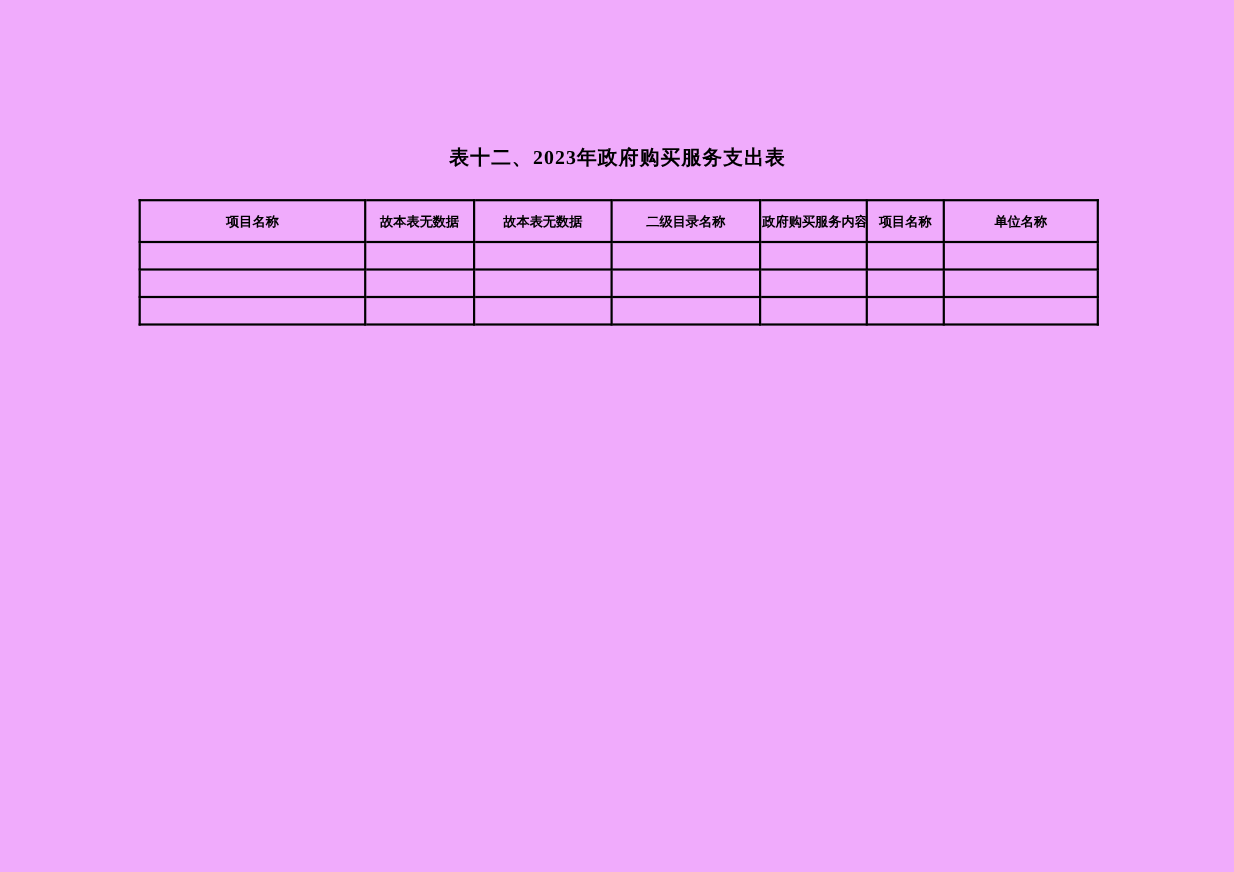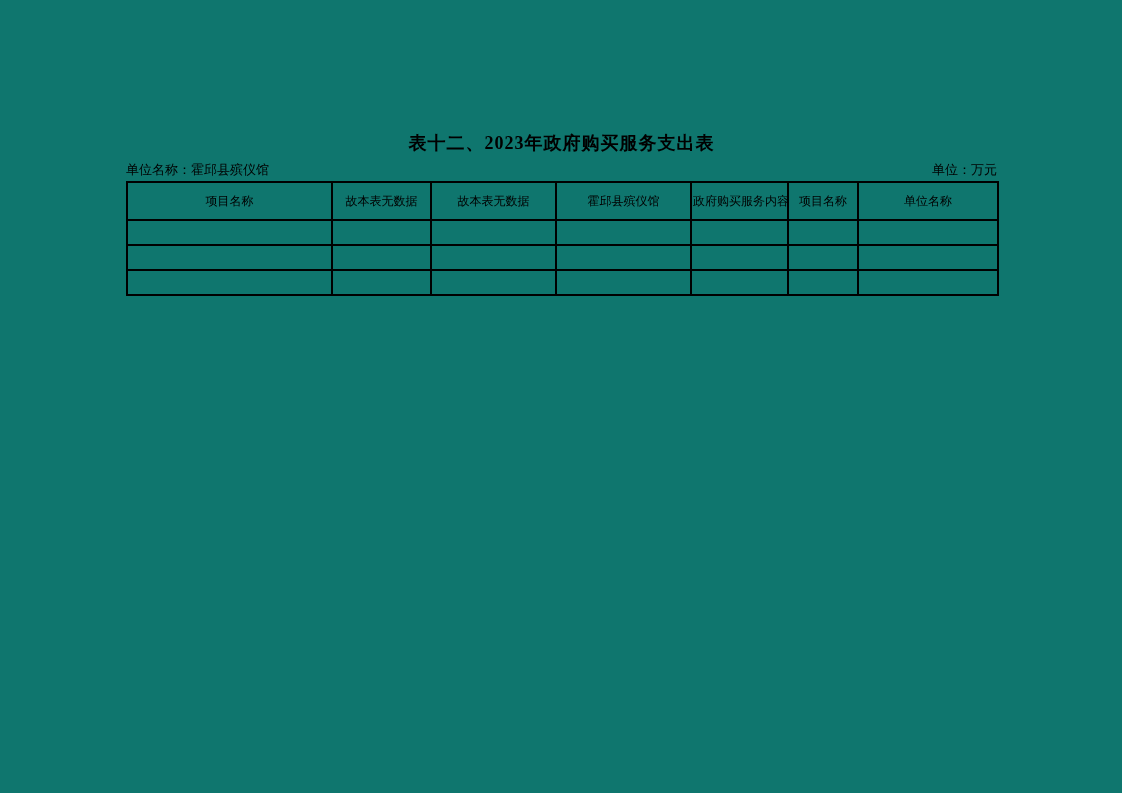--- a/index.html
+++ b/index.html
@@ -5,21 +5,21 @@
   * { margin: 0; padding: 0; box-sizing: border-box; }
   html, body { background: #ffffff; }
   body {
     font-family: "Liberation Serif", "DejaVu Serif", serif;
     color: #000000;
   }
   .page {
     position: relative;
     width: 1122px;
     height: 793px;
-    background: #0f766e;
+    background: #f0abfc;
     overflow: hidden;
   }
   .doc-title {
     position: absolute;
     top: 132px;
     left: 126px;
     width: 871px;
     text-align: center;
     font-size: 18px;
     font-weight: bold;
@@ -49,21 +49,21 @@
   .expenditure-table td {
     border: 2px solid #000000;
     text-align: center;
     vertical-align: middle;
     overflow: hidden;
     white-space: nowrap;
   }
   .expenditure-table th {
     height: 38px;
     font-size: 12px;
-    font-weight: normal;
+    font-weight: bold;
     padding: 0 1px;
   }
   .expenditure-table td {
     height: 25px;
     font-size: 12px;
   }
   .note-line {
     position: absolute;
     top: 314px;
     left: 126px;
@@ -72,41 +72,37 @@
     line-height: 17px;
   }
 </style>
 </head>
 <body>
 
 <div class="page">
 
   <div class="doc-title">表十二、2023年政府购买服务支出表</div>
 
-  <div class="meta-row">
-    <span>单位名称：霍邱县殡仪馆</span>
-    <span>单位：万元</span>
-  </div>
 
   <table class="expenditure-table">
     <colgroup>
       <col style="width:205px">
       <col style="width:99px">
       <col style="width:125px">
       <col style="width:135px">
       <col style="width:97px">
       <col style="width:70px">
       <col style="width:140px">
     </colgroup>
     <thead>
       <tr>
         <th>项目名称</th>
         <th>故本表无数据</th>
         <th>故本表无数据</th>
-        <th>霍邱县殡仪馆</th>
+        <th>二级目录名称</th>
         <th>政府购买服务内容</th>
         <th>项目名称</th>
         <th>单位名称</th>
       </tr>
     </thead>
     <tbody>
       <tr>
         <td></td>
         <td></td>
         <td></td>

